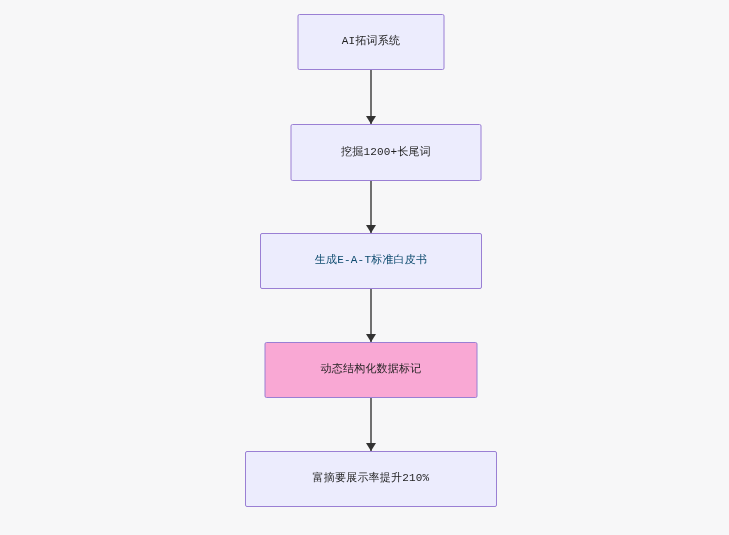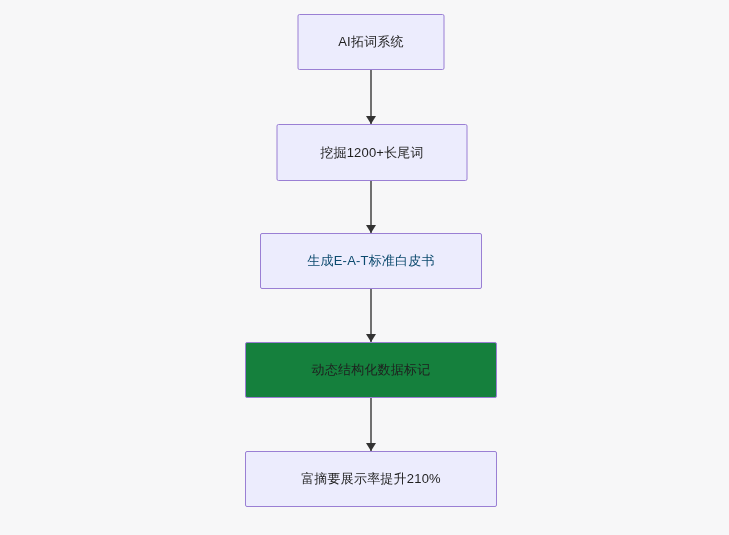--- a/index.html
+++ b/index.html
@@ -24,26 +24,27 @@
     box-sizing: border-box;
     background: #ececfd;
     border: 1.3px solid #9a7fd4;
     border-radius: 2px;
     display: flex;
     align-items: center;
     justify-content: center;
     transform: translateX(-50%);
   }
   .node-label {
-    font-size: 13px;
+    font-size: 11px;
     line-height: 1.2;
     color: #1f1f1f;
     letter-spacing: 0.2px;
     white-space: nowrap;
     text-align: center;
+    font-family: Liberation Mono, monospace;
   }
   .edge {
     position: absolute;
     transform: translateX(-50%);
     width: 12px;
   }
   .edge-line {
     position: absolute;
     left: 50%;
     top: 0;
@@ -81,26 +82,26 @@
     <div class="edge-head" style="border-top-color: rgb(51, 51, 51);"></div>
   </div>
   <div class="edge" style="left: 371px; top: 398px; height: 53px;">
     <div class="edge-line" style="height: 53px; background: rgb(112, 112, 112);"></div>
     <div class="edge-head" style="border-top-color: rgb(51, 51, 51);"></div>
   </div>
 
   <div class="node" style="left: 371px; top: 14px; width: 147px; height: 56px; background: rgb(236, 236, 253); border-color: rgb(154, 127, 212);">
     <span class="node-label" style="color: rgb(31, 31, 31);">AI拓词系统</span>
   </div>
-  <div class="node" style="left: 372px; top: 124px; width: 191px; height: 57px; background: rgb(236, 236, 253); border-color: rgb(154, 127, 212);">
+  <div class="node" style="left: 386px; top: 124px; width: 191px; height: 57px; background: rgb(236, 236, 253); border-color: rgb(154, 127, 212);">
     <span class="node-label" style="color: rgb(31, 31, 31);">挖掘1200+长尾词</span>
   </div>
   <div class="node" style="left: 371px; top: 233px; width: 222px; height: 56px; background: rgb(236, 236, 253); border-color: rgb(154, 127, 212);">
     <span class="node-label" style="color: #0c4a6e;">生成E-A-T标准白皮书</span>
   </div>
-  <div class="node" style="left: 371px; top: 342px; width: 252px; height: 56px; background: #15803d; border-color: rgb(154, 127, 212);">
+  <div class="node" style="left: 371px; top: 342px; width: 213px; height: 56px; background: #f9a8d4; border-color: rgb(154, 127, 212);">
     <span class="node-label" style="color: rgb(31, 31, 31);">动态结构化数据标记</span>
   </div>
   <div class="node" style="left: 371px; top: 451px; width: 252px; height: 56px; background: rgb(236, 236, 253); border-color: rgb(154, 127, 212);">
     <span class="node-label" style="color: rgb(31, 31, 31);">富摘要展示率提升210%</span>
   </div>
 
 </div>
 
 </body></html>

